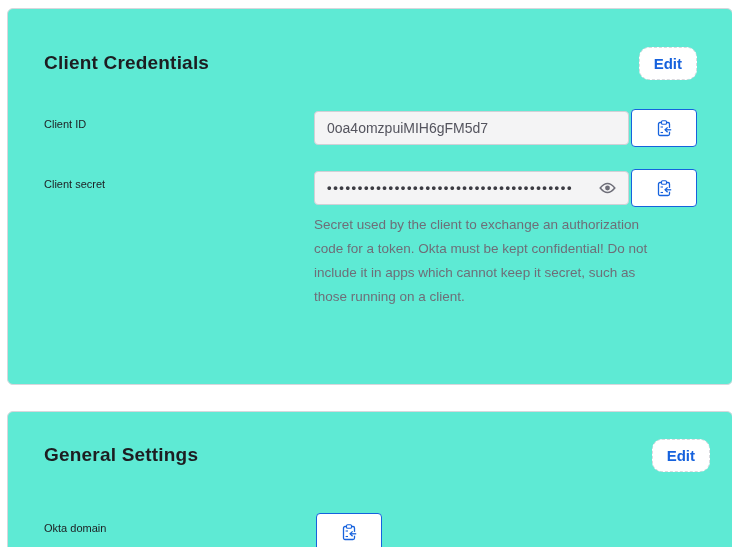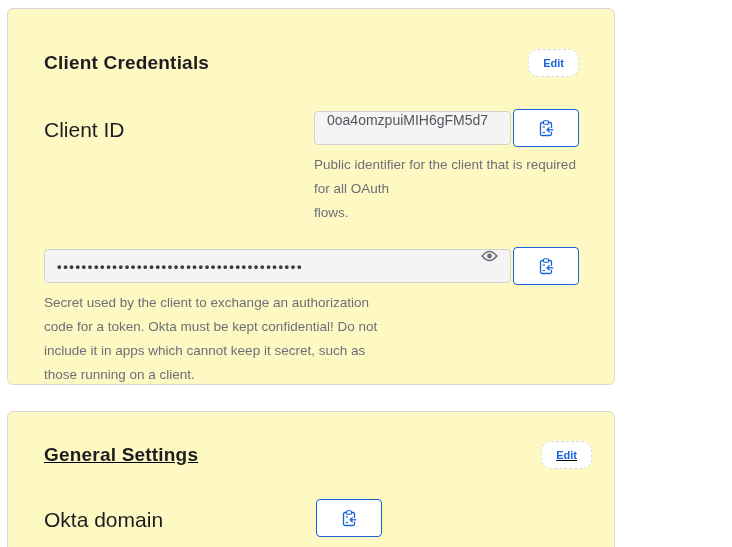--- a/index.html
+++ b/index.html
@@ -1,35 +1,35 @@
 <!DOCTYPE html>
 <html><head>
 <meta charset="utf-8">
 <style>
   * { margin:0; padding:0; box-sizing:border-box; }
   html,body { width:732px; height:547px; overflow:hidden; background:#fff;
     font-family:"Liberation Sans", sans-serif; }
-  .card { margin-left:7px; width:608px; border:1px solid #d7d7dc; border-radius:6px;
-    background:#fef9c3; }
+  .card { margin-left:7px; width:726px; border:1px solid #d7d7dc; border-radius:6px;
+    background:#5eead4; }
   .card-1 { margin-top:8px; height:377px; padding:37px 35px 0 36px; }
   .card-2 { margin-top:26px; height:210px; padding:26px 22px 0 36px; }
   .card-header { display:flex; justify-content:space-between; align-items:center; height:34px; }
   .card-1 .card-header { margin-bottom:29px; }
-  .card-2 .card-header { margin-bottom:27px;text-decoration:underline; }
+  .card-2 .card-header { margin-bottom:41px; }
   .card-title { font-size:19px; font-weight:bold; color:#1d1d21; letter-spacing:.2px; }
   .edit-btn { border:1px dashed #d9d9de; border-radius:10px; background:#fff;
-    padding:7px 14px; font-size:11px; font-weight:bold; color:#1662dd; cursor:pointer;
+    padding:7px 14px; font-size:15px; font-weight:bold; color:#1662dd; cursor:pointer;
     font-family:"Liberation Sans", sans-serif; }
   .row { display:flex; }
   .row + .row { margin-top:22px; }
-  .row-label { flex:0 0 270px; padding-top:9px; font-size:21px; color:#1d1d21; }
+  .row-label { flex:0 0 270px; padding-top:9px; font-size:11px; color:#1d1d21; }
   .field-col { flex:1; min-width:0; }
   .field-line { display:flex; align-items:center; }
   .text-input { flex:1; height:34px; background:#f4f4f5; border:1px solid #d0d0d6;
-    border-radius:4px; display:flex; align-items:flex-start; padding:0 12px; overflow:hidden;
+    border-radius:4px; display:flex; align-items:center; padding:0 12px; overflow:hidden;
     font-size:14px; color:#54545e; }
   .value-grey { color:#8c8c96; }
   .masked-dots { flex:1; overflow:hidden; white-space:nowrap; color:#3c3c43;
     font-weight:bold; font-size:13px; letter-spacing:1.6px; line-height:34px; }
   .eye-btn { background:none; border:none; padding:0 0 0 6px; display:flex;
     align-items:center; cursor:pointer; }
   .copy-btn { flex:0 0 66px; height:38px; margin-left:2px; background:#fff;
     border:1px solid #1662dd; border-radius:4px; display:flex; align-items:center;
     justify-content:center; cursor:pointer; }
   .help { margin-top:6px; font-size:13.5px; line-height:24px; color:#6e6e78;
@@ -58,26 +58,25 @@
               <rect x="4.5" y="0.8" width="5" height="3.4" rx="1" fill="#fff" stroke="#1662dd" stroke-width="1.1"></rect>
               <line x1="3.6" y1="7" x2="6" y2="7" stroke="#1662dd" stroke-width="1.1"></line>
               <line x1="3.6" y1="12.5" x2="6" y2="12.5" stroke="#1662dd" stroke-width="1.1"></line>
               <rect x="7.2" y="7.9" width="7.8" height="3.8" fill="#fff"></rect>
               <line x1="14.2" y1="9.8" x2="8.6" y2="9.8" stroke="#1662dd" stroke-width="1.3"></line>
               <path d="M10.6 7.4 L8.1 9.8 L10.6 12.2" fill="none" stroke="#1662dd" stroke-width="1.3"></path>
             </svg>
           </span>
         </button>
       </div>
-      <div class="help">Public identifier for the client that is required for all OAuth
-flows.</div>
     </div>
   </div>
 
   <div class="row">
+    <div class="row-label">Client secret</div>
     <div class="field-col">
       <div class="field-line">
         <div class="text-input">
           <span class="masked-dots">••••••••••••••••••••••••••••••••••••••••</span>
           <button class="eye-btn">
             <span style="display:flex;">
               <svg width="17" height="12" viewBox="0 0 17 12">
                 <path d="M1.2 6 Q8.5 -3 15.8 6 Q8.5 15 1.2 6 Z" fill="none" stroke="#6e6e78" stroke-width="1.5"></path>
                 <circle cx="8.5" cy="6" r="2.4" fill="#6e6e78"></circle>
               </svg>

